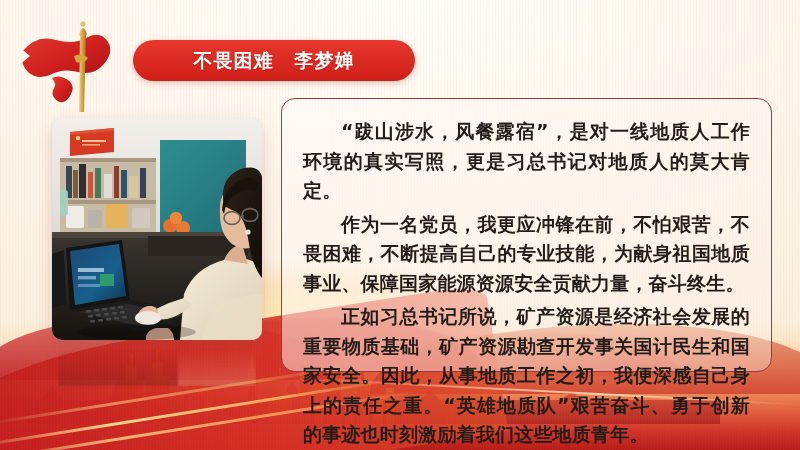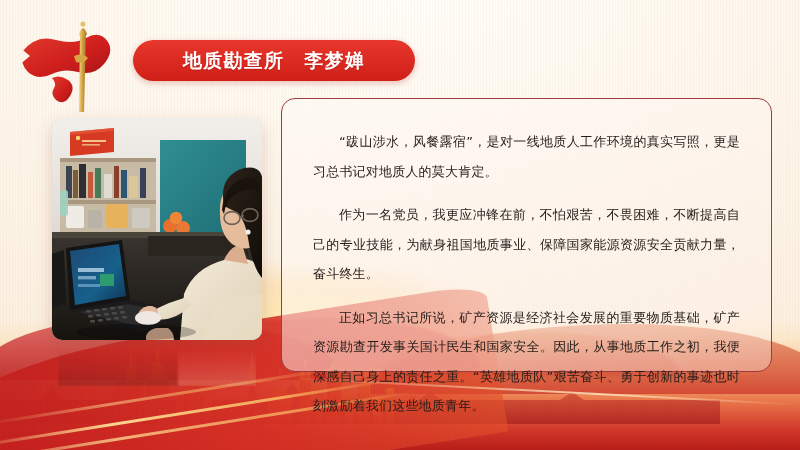--- a/index.html
+++ b/index.html
@@ -120,24 +120,24 @@
 
   
   .text-card{
     position:absolute;left:281px;top:98px;width:491px;height:274px;
     border:1.4px solid #9c3b3f;border-radius:14px;
     background:linear-gradient(150deg, rgba(255,250,246,.62), rgba(255,238,230,.38));
     box-sizing:border-box;
     padding:14px 17px 10px 17px;
   }
   .text-card p{
-    margin:14px;
+    margin:4px;
     color:#231c18;
-    font-size:13px;
-    font-weight:normal;
+    font-size:19px;
+    font-weight:bold;
     line-height:29.5px;
     text-indent:2em;
     text-align:justify;
     text-justify:inter-ideograph;
     letter-spacing:.2px;
   }
 </style>
 </head>
 <body>
 
@@ -224,21 +224,21 @@
 
     <path fill="url(#poleG)" d="M72,16 L78,16 L76,96 L71,96 Z"></path>
 
     <path fill="url(#poleG)" d="M71,18 Q75,6 79,18 Q77,22 73,22 Z"></path>
     <circle cx="75" cy="8" r="2.6" fill="#e6c169"></circle>
 
     <path fill="#d6a544" d="M66,40 Q74,36 80,42 Q76,48 68,46 Z"></path>
   </svg>
 
   <div class="title-pill">
-    <span class="t">地质勘查所　李梦婵</span>
+    <span class="t">不畏困难　李梦婵</span>
   </div>
 
   <div class="photo-wrap">
     <div class="photo">
       <svg viewBox="0 0 210 222" preserveAspectRatio="xMidYMid slice" width="210" height="222">
         <defs>
           <linearGradient id="wallG" x1="0" y1="0" x2="0" y2="1">
             <stop offset="0%" stop-color="#f2efeb"></stop>
             <stop offset="100%" stop-color="#dcd6d0"></stop>
           </linearGradient>

